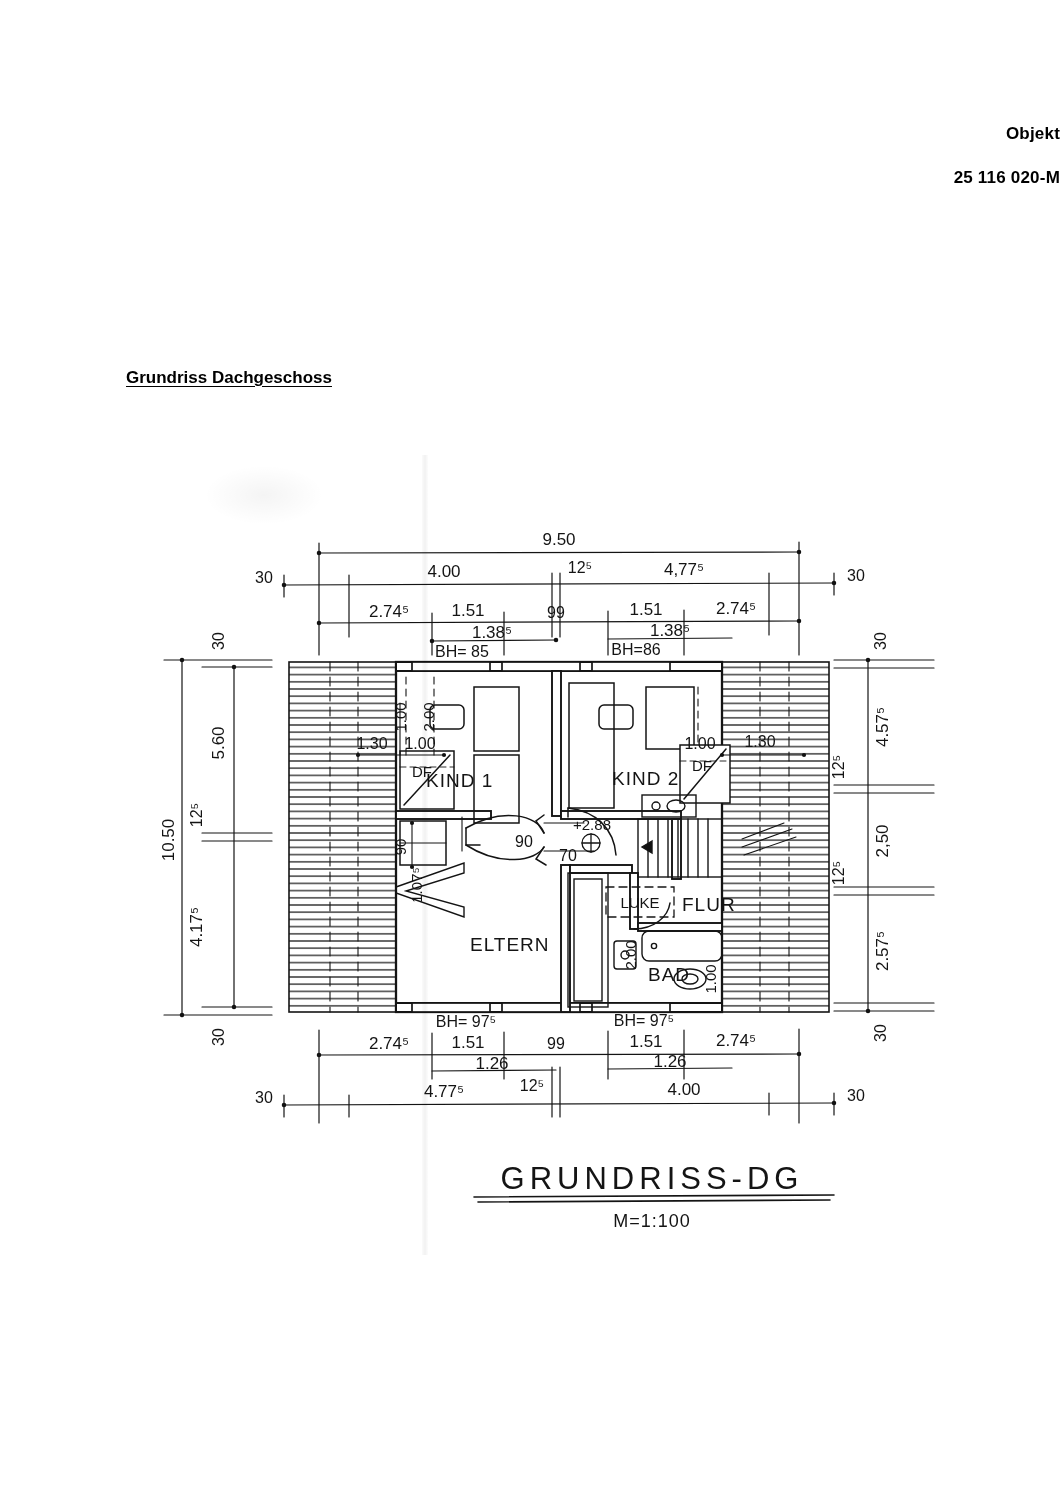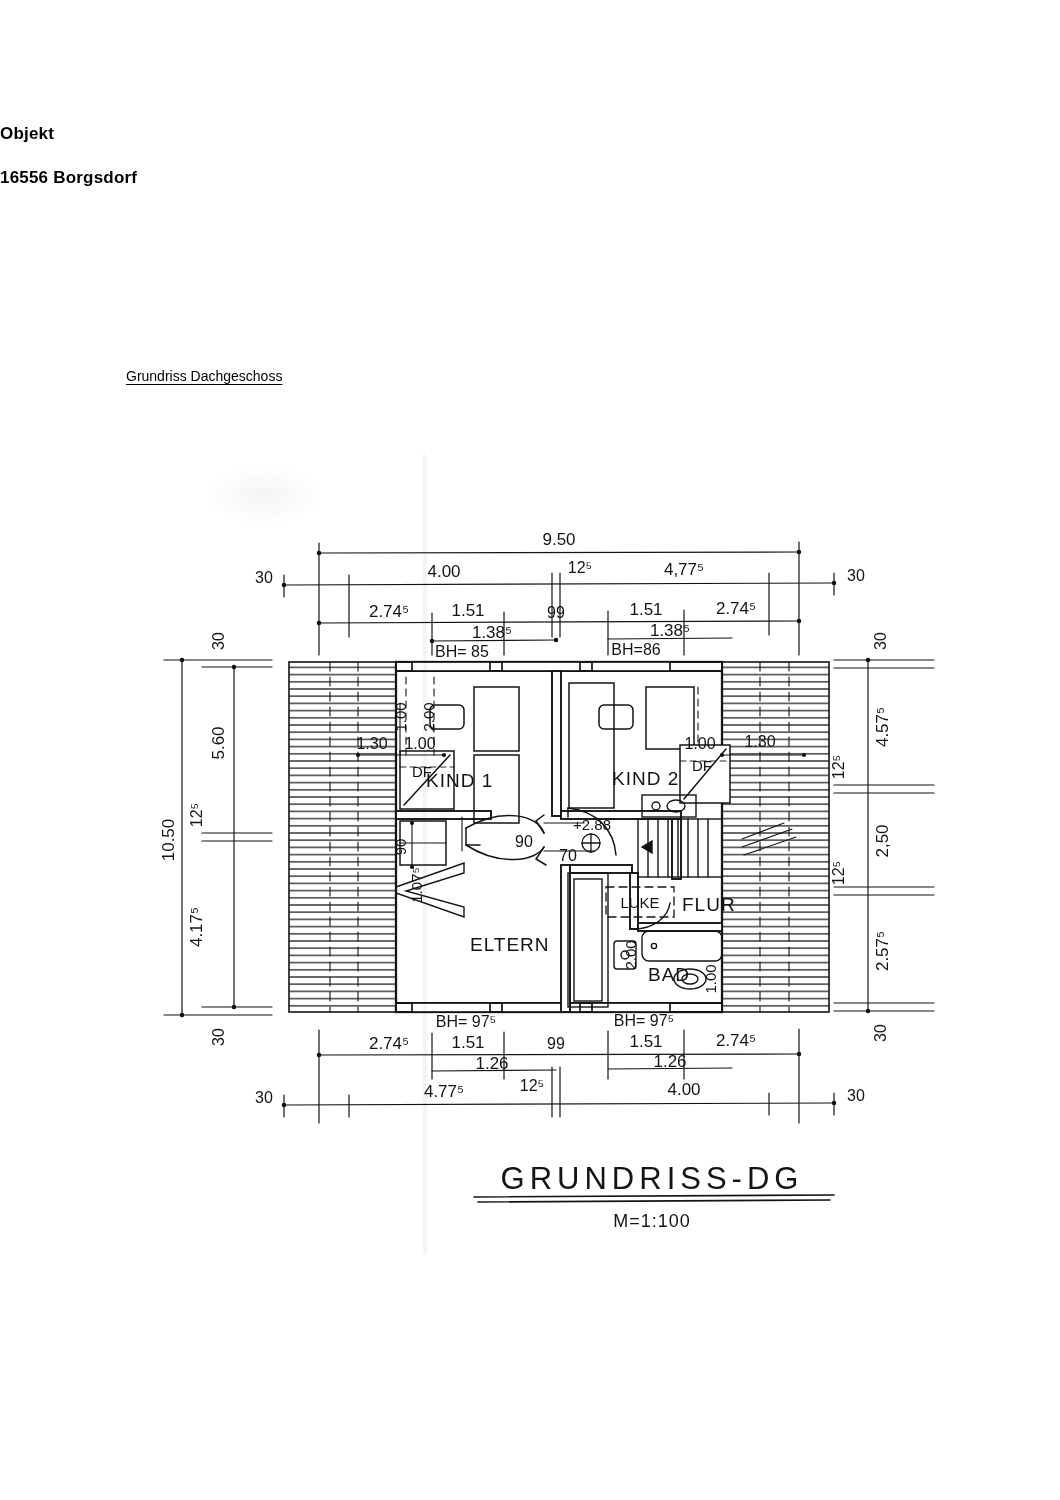--- a/index.html
+++ b/index.html
@@ -5,41 +5,41 @@
   * { box-sizing: border-box; }
   html, body { margin:0; padding:0; }
   body {
     width:1060px; height:1500px;
     background:#ffffff;
     font-family:"Liberation Sans", sans-serif;
     color:#000;
     position:relative;
     overflow:hidden;
   }
-  .doc-header { position:absolute; top:112px; left:0; width:1060px; text-align:left; }
+  .doc-header { position:absolute; top:112px; left:0; width:1060px; text-align:right; }
   .doc-header .line { font-size:17px; font-weight:bold; letter-spacing:.2px; line-height:44px; }
   .section-title {
     position:absolute; top:368px; left:126px;
-    font-size:14px; font-weight:400;
+    font-size:17px; font-weight:700;
     text-decoration:underline; text-underline-offset:3px;
   }
   #plan-wrap { position:absolute; left:144px; top:455px; width:800px; height:800px; }
   #plan { display:block; }
   .fold { position:absolute; top:0; width:6px; height:800px;
           background:linear-gradient(90deg, rgba(0,0,0,0.015), rgba(0,0,0,0.055), rgba(0,0,0,0.012));
           pointer-events:none; }
   .smudge { position:absolute; border-radius:50%; pointer-events:none;
             background:radial-gradient(ellipse at center, rgba(0,0,0,0.045), rgba(0,0,0,0) 70%); }
 </style>
 </head>
 <body>
 
 <div class="doc-header">
   <div class="line">Objekt</div>
-  <div class="line">16556 Borgsdorf</div>
+  <div class="line">25 116 020-M</div>
 </div>
 
 <div class="section-title">Grundriss Dachgeschoss</div>
 
 <div id="plan-wrap">
 
   <div class="fold" style="left:278px;"></div>
   <div class="smudge" style="left:60px; top:10px; width:120px; height:60px;"></div>
 
   <svg id="plan" width="800" height="800" viewBox="0 0 800 800" xmlns="http://www.w3.org/2000/svg">

